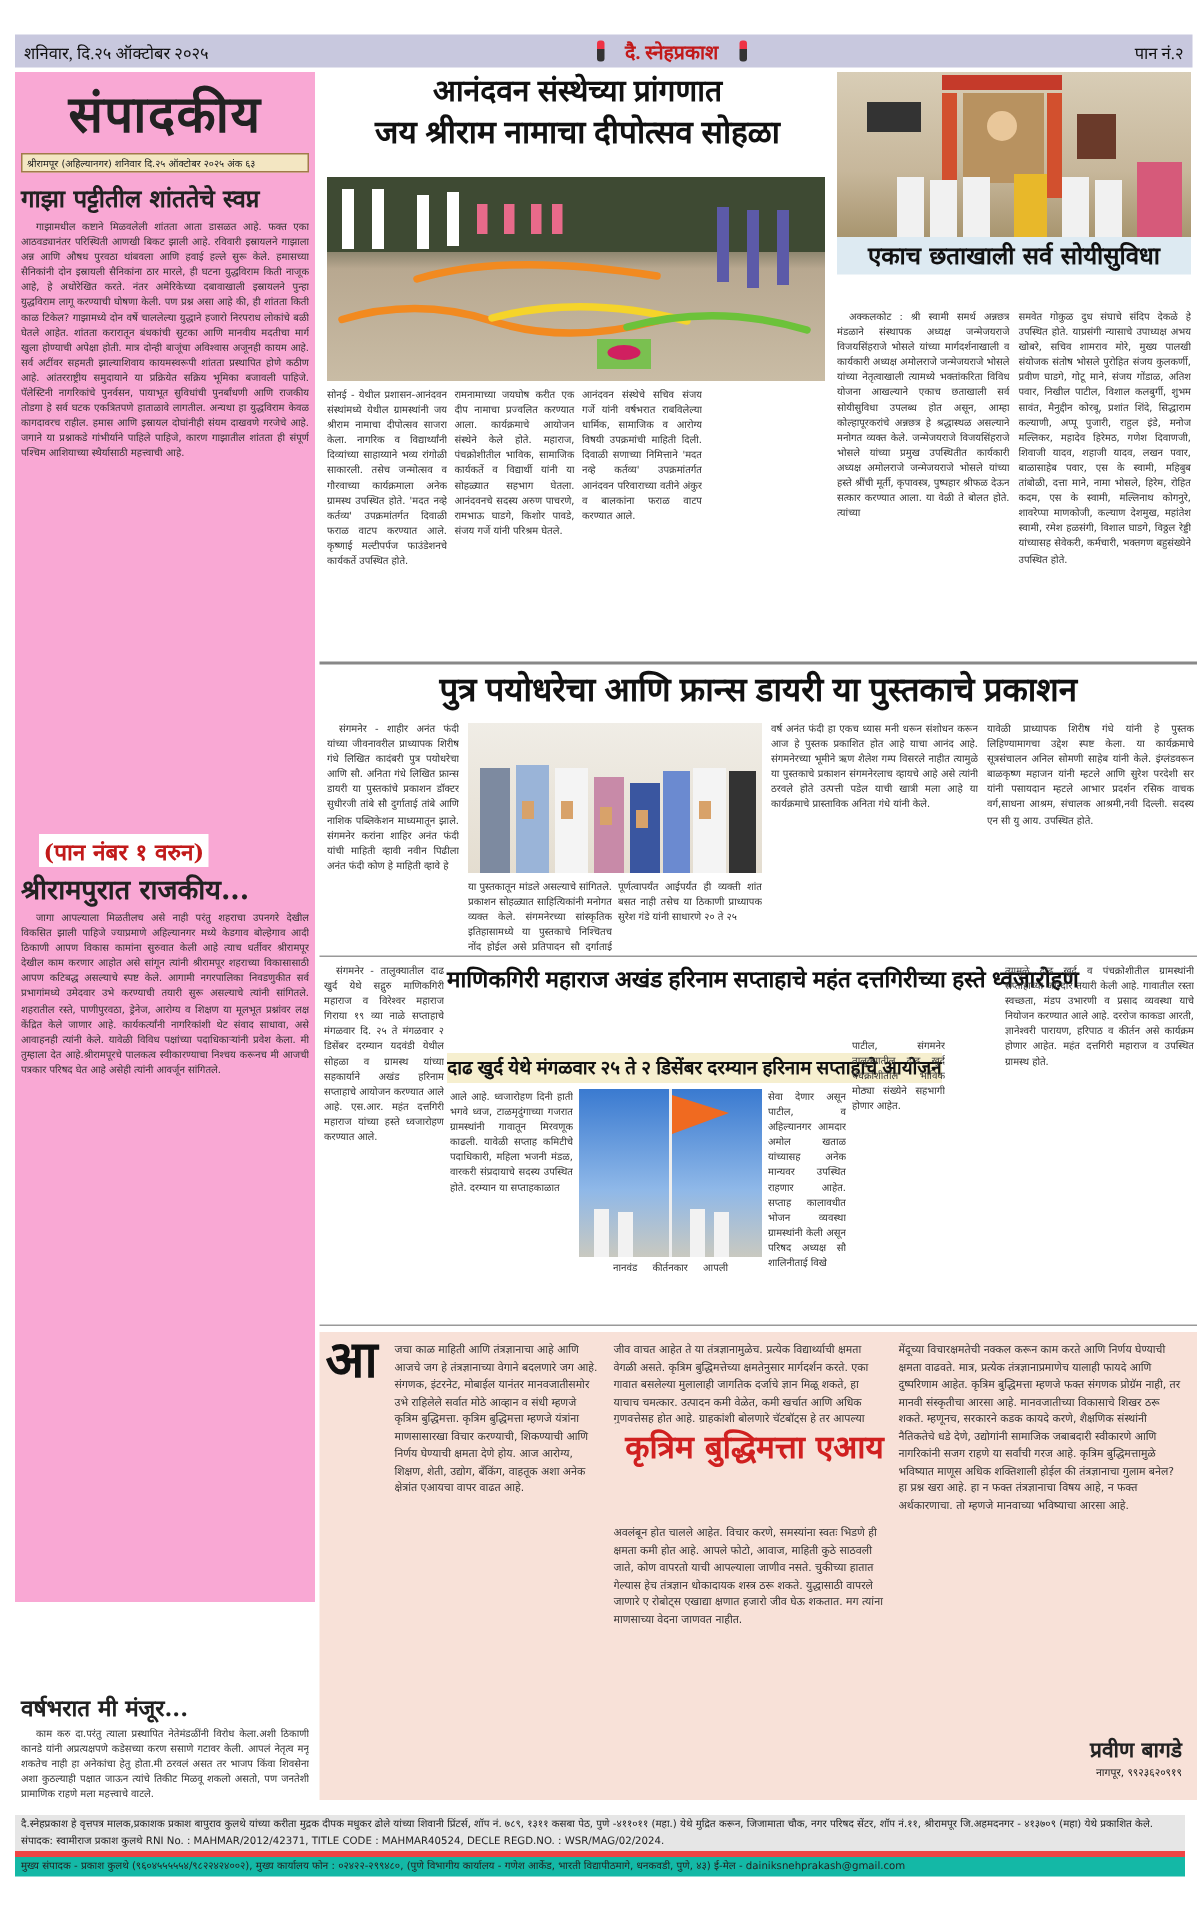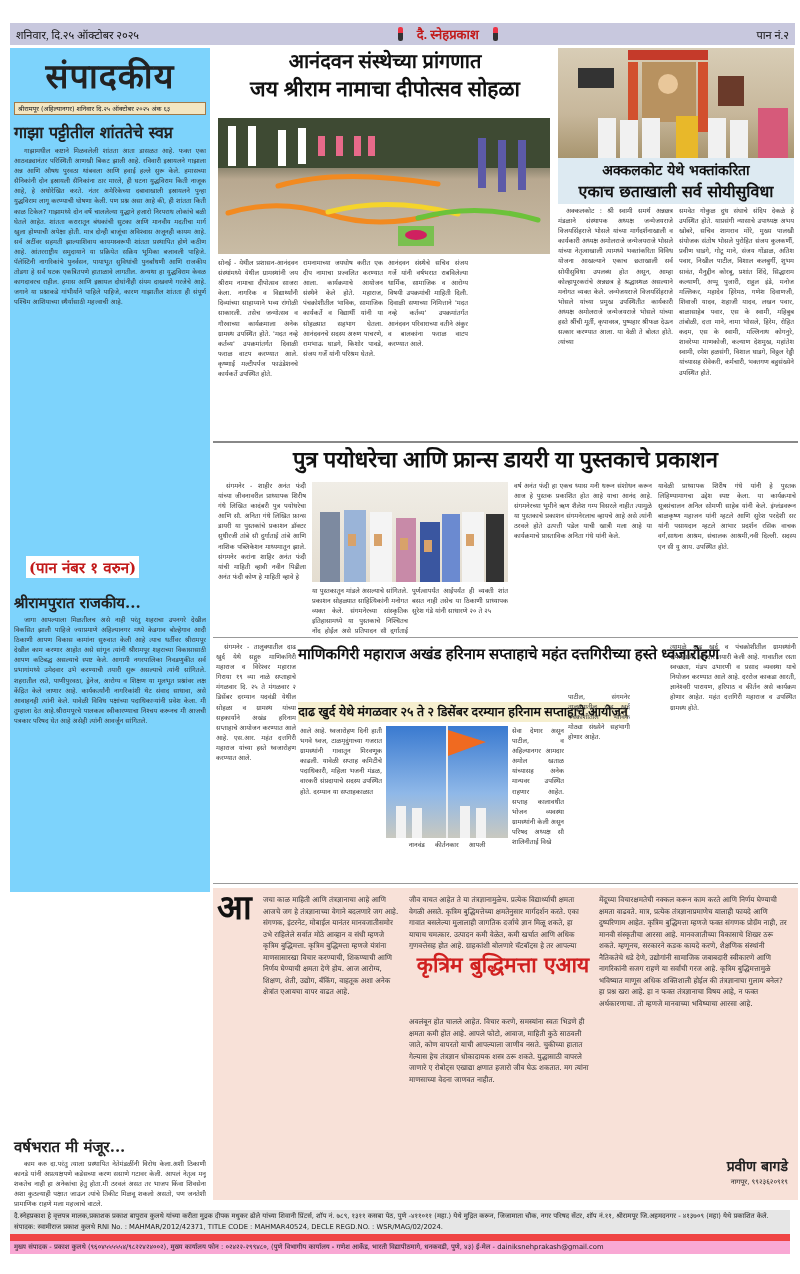--- a/index.html
+++ b/index.html
@@ -1,55 +1,55 @@
 <!DOCTYPE html>
 <html><head>
 <meta charset="utf-8">
 <style>
 *{box-sizing:border-box;margin:0;padding:0}
 body{width:800px;height:1274px;background:#fff;font-family:"DejaVu Sans",sans-serif;color:#222;position:relative;overflow:hidden}
 .abs{position:absolute}
 .topband{position:absolute;left:10px;top:23px;width:785px;height:22px;background:#c8c8de;display:flex;align-items:center;justify-content:space-between;padding:0 6px;font-size:11px;font-family:"Liberation Serif",serif;color:#111}
 .brand{display:flex;align-items:center;gap:14px;color:#c21a1a;font-weight:bold;font-size:13px}
 .lamp{display:inline-block;width:5px;height:14px;background:linear-gradient(#e34 0 40%,#333 40%);border-radius:2px}
-.editorial{position:absolute;left:10px;top:48px;width:200px;height:844px;background:#7dd3fc}
+.editorial{position:absolute;left:10px;top:48px;width:200px;height:1020px;background:#f9a8d4}
 .ed-title{font-family:"DejaVu Serif",serif;font-weight:bold;font-size:34px;text-align:center;padding-top:4px;letter-spacing:1px}
 .ed-meta{margin:4px 4px;border:1px solid #a07a4a;background:#f3e6c2;font-size:6.5px;padding:1px 3px;white-space:nowrap;overflow:hidden}
 .h-ed{font-family:"DejaVu Serif",serif;font-weight:bold;font-size:16px;margin:6px 4px 3px}
 .txt{font-size:6.6px;line-height:10.1px;text-align:justify;color:#333;overflow:hidden}
 .col{position:absolute}
 .hl{font-family:Liberation Sans, sans-serif;font-weight:bold;text-align:center;color:#111}
 .photo{position:absolute;overflow:hidden}
 .rule{position:absolute;height:1px;background:#999}
 .sec-red{color:#c21a1a;font-family:"DejaVu Serif",serif;font-weight:bold;font-size:15px;background:#fff;padding:1px 3px;display:inline-block}
 .ai-box{position:absolute;left:213px;top:888px;width:585px;height:312px;background:#f8e1d8}
 .footer{position:absolute;left:0;top:1210px;width:800px;font-size:6.8px;line-height:11px;padding:0 10px;color:#222}
 .footer .l1{background:#e6e6e6;padding:1px 4px}
-.footer .l2{background:#f9a8d4;padding:1px 4px;border-top:7px solid #ef4444}
+.footer .l2{background:#14b8a6;padding:1px 4px;border-top:4px solid #ef4444}
 </style>
 </head>
 <body>
 
 <div class="topband">
   <span>शनिवार, दि.२५ ऑक्टोबर २०२५</span>
   <span class="brand">
     <span class="lamp"></span>
     <span>दै. स्नेहप्रकाश</span>
     <span class="lamp"></span>
   </span>
   <span>पान नं.२</span>
 </div>
 
 <div class="editorial">
   <div class="ed-title">संपादकीय</div>
   <div class="ed-meta">श्रीरामपूर (अहिल्यानगर) शनिवार दि.२५ ऑक्टोबर २०२५ अंक ६३</div>
   <div class="h-ed">गाझा पट्टीतील शांततेचे स्वप्न</div>
   <div class="txt" style="margin:0 4px;height:400px;text-indent:10px">गाझामधील कष्टाने मिळवलेली शांतता आता डासळत आहे. फक्त एका आठवड्यानंतर परिस्थिती आणखी बिकट झाली आहे. रविवारी इस्रायलने गाझाला अन्न आणि औषध पुरवठा थांबवला आणि हवाई हल्ले सुरू केले. हमासच्या सैनिकांनी दोन इस्रायली सैनिकांना ठार मारले, ही घटना युद्धविराम किती नाजूक आहे, हे अधोरेखित करते. नंतर अमेरिकेच्या दबावाखाली इस्रायलने पुन्हा युद्धविराम लागू करण्याची घोषणा केली. पण प्रश्न असा आहे की, ही शांतता किती काळ टिकेल? गाझामध्ये दोन वर्षे चाललेल्या युद्धाने हजारो निरपराध लोकांचे बळी घेतले आहेत. शांतता करारातून बंधकांची सुटका आणि मानवीय मदतीचा मार्ग खुला होण्याची अपेक्षा होती. मात्र दोन्ही बाजूंचा अविश्वास अजूनही कायम आहे. सर्व अटींवर सहमती झाल्याशिवाय कायमस्वरूपी शांतता प्रस्थापित होणे कठीण आहे. आंतरराष्ट्रीय समुदायाने या प्रक्रियेत सक्रिय भूमिका बजावली पाहिजे. पॅलेस्टिनी नागरिकांचे पुनर्वसन, पायाभूत सुविधांची पुनर्बांधणी आणि राजकीय तोडगा हे सर्व घटक एकत्रितपणे हाताळावे लागतील. अन्यथा हा युद्धविराम केवळ कागदावरच राहील. हमास आणि इस्रायल दोघांनीही संयम दाखवणे गरजेचे आहे. जगाने या प्रश्नाकडे गांभीर्याने पाहिले पाहिजे, कारण गाझातील शांतता ही संपूर्ण पश्चिम आशियाच्या स्थैर्यासाठी महत्त्वाची आहे.</div>
   <div style="margin:10px 16px 2px"><span class="sec-red">(पान नंबर १ वरुन)</span></div>
-  <div class="h-ed" style="font-size:15px;margin-top:14px">श्रीरामपुरात राजकीय...</div>
+  <div class="h-ed" style="font-size:18px;margin-top:2px">श्रीरामपुरात राजकीय...</div>
   <div class="txt" style="margin:0 4px;height:515px;text-indent:10px">जागा आपल्याला मिळतीलच असे नाही परंतु शहराचा उपनगरे देखील विकसित झाली पाहिजे ज्याप्रमाणे अहिल्यानगर मध्ये केडगाव बोल्हेगाव आदी ठिकाणी आपण विकास कामांना सुरुवात केली आहे त्याच धर्तीवर श्रीरामपूर देखील काम करणार आहोत असे सांगून त्यांनी श्रीरामपूर शहराच्या विकासासाठी आपण कटिबद्ध असल्याचे स्पष्ट केले. आगामी नगरपालिका निवडणुकीत सर्व प्रभागांमध्ये उमेदवार उभे करण्याची तयारी सुरू असल्याचे त्यांनी सांगितले. शहरातील रस्ते, पाणीपुरवठा, ड्रेनेज, आरोग्य व शिक्षण या मूलभूत प्रश्नांवर लक्ष केंद्रित केले जाणार आहे. कार्यकर्त्यांनी नागरिकांशी थेट संवाद साधावा, असे आवाहनही त्यांनी केले. यावेळी विविध पक्षांच्या पदाधिकाऱ्यांनी प्रवेश केला. मी तुम्हाला देत आहे.श्रीरामपूरचे पालकत्व स्वीकारण्याचा निश्चय करूनच मी आजची पत्रकार परिषद घेत आहे असेही त्यांनी आवर्जून सांगितले.</div>
   <div class="h-ed" style="font-size:15px">वर्षभरात मी मंजूर...</div>
   <div class="txt" style="margin:0 4px;height:120px;text-indent:10px">काम करु दा.परंतु त्याला प्रस्थापित नेतेमंडळींनी विरोध केला.अशी ठिकाणी कानडे यांनी अप्रत्यक्षपणे कडेसच्या करण ससाणे गटावर केली. आपलं नेतृत्व मनू शकतेच नाही हा अनेकांचा हेतु होता.मी ठरवलं असत तर भाजप किंवा शिवसेना अशा कुठल्याही पक्षात जाऊन त्यांचे तिकीट मिळवू शकलो असतो, पण जनतेशी प्रामाणिक राहणे मला महत्त्वाचे वाटले.</div>
 </div>
 
 <div class="abs hl" style="left:215px;top:48px;width:340px;font-size:20px;line-height:27px">
   <div>आनंदवन संस्थेच्या प्रांगणात</div>
   <div style="font-size:21px">जय श्रीराम नामाचा दीपोत्सव सोहळा</div>
 </div>
 <div class="photo" style="left:218px;top:118px;width:332px;height:136px;background:linear-gradient(180deg,#4a5a3a 0%,#6b6a55 30%,#b8a890 45%,#c9bca5 100%)">
@@ -100,21 +100,20 @@
         <rect x="62" y="72" width="18" height="38"></rect>
         <rect x="84" y="70" width="18" height="40"></rect>
         <rect x="150" y="70" width="18" height="40"></rect>
         <rect x="172" y="72" width="18" height="38"></rect>
       </g>
     <rect x="118" y="68" width="22" height="42" fill="#e8b82a"></rect>
     <rect x="200" y="60" width="30" height="50" fill="#d65a7a"></rect>
   </svg>
 </div>
 <div class="abs hl" style="left:558px;top:158px;width:236px;background:#ddeaf2;font-size:14px;line-height:21px;font-family:'DejaVu Serif',serif;padding:2px 0">
-  <div>अक्कलकोट येथे भक्तांकरिता</div>
   <div style="font-size:16px">एकाच छताखाली सर्व सोयीसुविधा</div>
 </div>
 <div class="col txt" style="left:558px;top:206px;width:115px;height:232px;text-indent:8px">अक्कलकोट : श्री स्वामी समर्थ अन्नछत्र मंडळाने संस्थापक अध्यक्ष जन्मेजयराजे विजयसिंहराजे भोसले यांच्या मार्गदर्शनाखाली व कार्यकारी अध्यक्ष अमोलराजे जन्मेजयराजे भोसले यांच्या नेतृत्वाखाली त्यामध्ये भक्तांकरिता विविध योजना आखल्याने एकाच छताखाली सर्व सोयीसुविधा उपलब्ध होत असून, आम्हा कोल्हापूरकरांचे अन्नछत्र हे श्रद्धास्थळ असल्याने मनोगत व्यक्त केले. जन्मेजयराजे विजयसिंहराजे भोसले यांच्या प्रमुख उपस्थितीत कार्यकारी अध्यक्ष अमोलराजे जन्मेजयराजे भोसले यांच्या हस्ते श्रींची मूर्ती, कृपावस्त्र, पुष्पहार श्रीफळ देऊन सत्कार करण्यात आला. या वेळी ते बोलत होते. त्यांच्या</div>
 <div class="col txt" style="left:679px;top:206px;width:115px;height:232px">समवेत गोकुळ दुध संघाचे संदिप देकळे हे उपस्थित होते. याप्रसंगी न्यासाचे उपाध्यक्ष अभय खोबरे, सचिव शामराव मोरे, मुख्य पालखी संयोजक संतोष भोसले पुरोहित संजय कुलकर्णी, प्रवीण घाडगे, गोटू माने, संजय गोंडाळ, अतिश पवार, निखील पाटील, विशाल कलबुर्गी, शुभम सावंत, मैनुद्दीन कोरबू, प्रशांत शिंदे, सिद्धाराम कल्याणी, अप्पू पुजारी, राहुल इंडे, मनोज मल्लिकर, महादेव हिरेमठ, गणेश दिवाणजी, शिवाजी यादव, शहाजी यादव, लखन पवार, बाळासाहेब पवार, एस के स्वामी, महिबुब तांबोळी, दत्ता माने, नामा भोसले, हिरेम, रोहित कदम, एस के स्वामी, मल्लिनाथ कोगनुरे, शावरेप्पा माणकोजी, कल्याण देशमुख, महांतेश स्वामी, रमेश हळसंगी, विशाल घाडगे, विठ्ठल रेड्डी यांच्यासह सेवेकरी, कर्मचारी, भक्तगण बहुसंख्येने उपस्थित होते.</div>
 
 <div class="rule" style="left:213px;top:441px;width:585px;background:#888;height:2px"></div>
 
 <div class="abs hl" style="left:213px;top:444px;width:585px;font-size:22px;line-height:32px;white-space:nowrap">पुत्र पयोधरेचा आणि फ्रान्स डायरी या पुस्तकाचे प्रकाशन</div>
 <div class="col txt" style="left:218px;top:481px;width:88px;height:152px;text-indent:8px">संगमनेर - शाहीर अनंत फंदी यांच्या जीवनावरील प्राध्यापक शिरीष गंधे लिखित कादंबरी पुत्र पयोधरेचा आणि सौ. अनिता गंधे लिखित फ्रान्स डायरी या पुस्तकांचे प्रकाशन डॉक्टर सुधीरजी तांबे सौ दुर्गाताई तांबे आणि नाशिक पब्लिकेशन माध्यमातून झाले. संगमनेर करांना शाहिर अनंत फंदी यांची माहिती व्हावी नवीन पिढीला अनंत फंदी कोण हे माहिती व्हावे हे</div>
 <div class="photo" style="left:312px;top:482px;width:196px;height:100px;background:linear-gradient(180deg,#f0ede6,#e4ddd0)">

